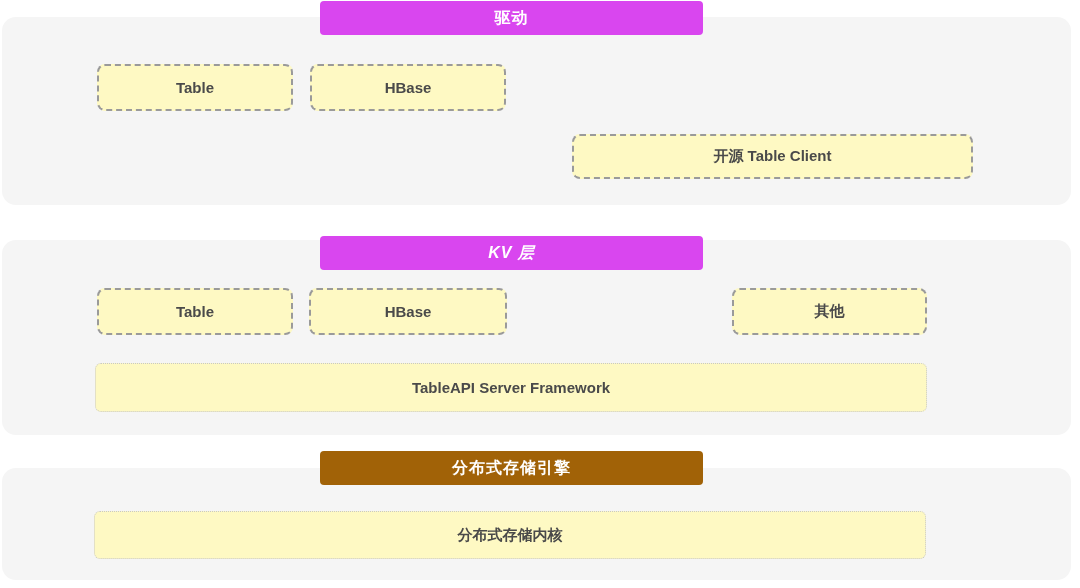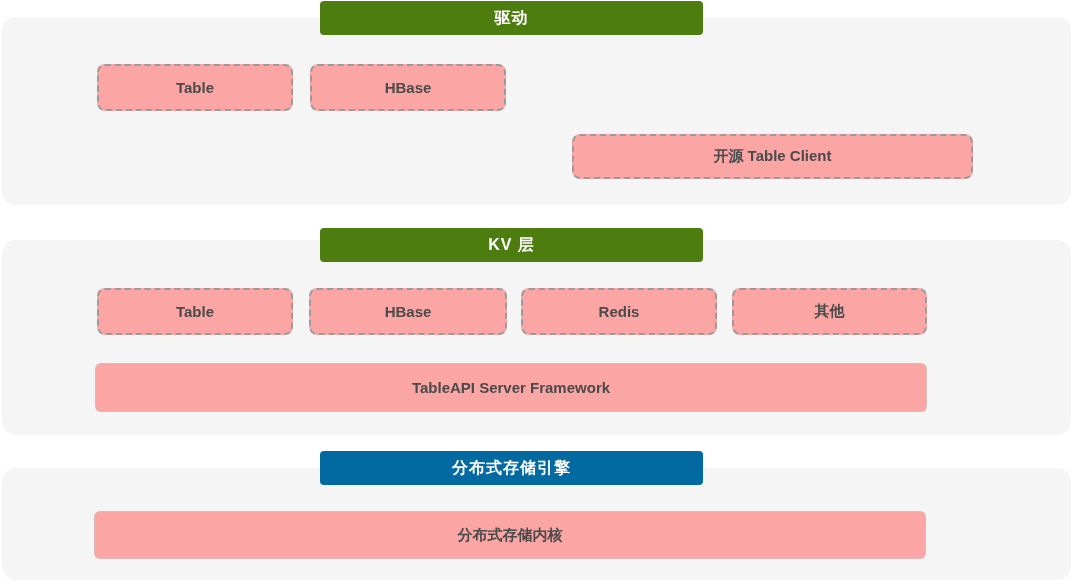--- a/index.html
+++ b/index.html
@@ -34,29 +34,29 @@
     border-radius: 4px;
     display: flex;
     align-items: center;
     justify-content: center;
     color: #ffffff;
     font-size: 16px;
     font-weight: 700;
     letter-spacing: 1px;
     z-index: 2;
   }
-  .header-mid  { background: #4d7c0f; }
-  .header-dark { background: #0369a1; }
+  .header-mid  { background: #d946ef; }
+  .header-dark { background: #a16207; }
   .h1 { top: 1px; }
-  .h2 { top: 228px; }
+  .h2 { top: 236px; font-style: italic; }
   .h3 { top: 451px; }
 
   .box {
     position: absolute;
-    background: #fca5a5;
+    background: #fef9c3;
     box-sizing: border-box;
     display: flex;
     align-items: center;
     justify-content: center;
     font-size: 15px;
     font-weight: 700;
     color: #4a4a4a;
     border-radius: 8px;
   }
   .dashed { border: 2px dashed #9a9a9a; }
@@ -83,23 +83,20 @@
     <span class="lbl">驱动</span>
   </div>
 
   <div class="section s2">
     <div class="box dashed" style="left:95px; top:48px; width:196px; height:47px;">
       <span class="lbl">Table</span>
     </div>
     <div class="box dashed" style="left:307px; top:48px; width:198px; height:47px;">
       <span class="lbl">HBase</span>
     </div>
-    <div class="box dashed" style="left:519px; top:48px; width:196px; height:47px;">
-      <span class="lbl">Redis</span>
-    </div>
     <div class="box dashed" style="left:730px; top:48px; width:195px; height:47px;">
       <span class="lbl">其他</span>
     </div>
     <div class="box dotted" style="left:93px; top:123px; width:832px; height:49px;">
       <span class="lbl">TableAPI Server Framework</span>
     </div>
   </div>
   <div class="header header-mid h2">
     <span class="lbl">KV 层</span>
   </div>

